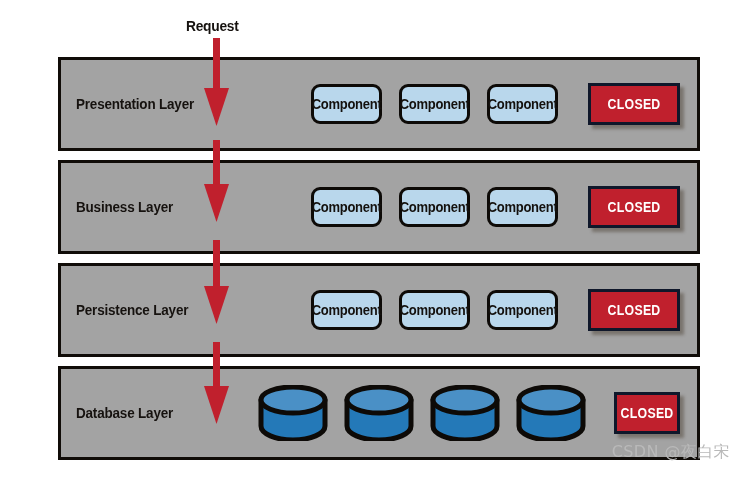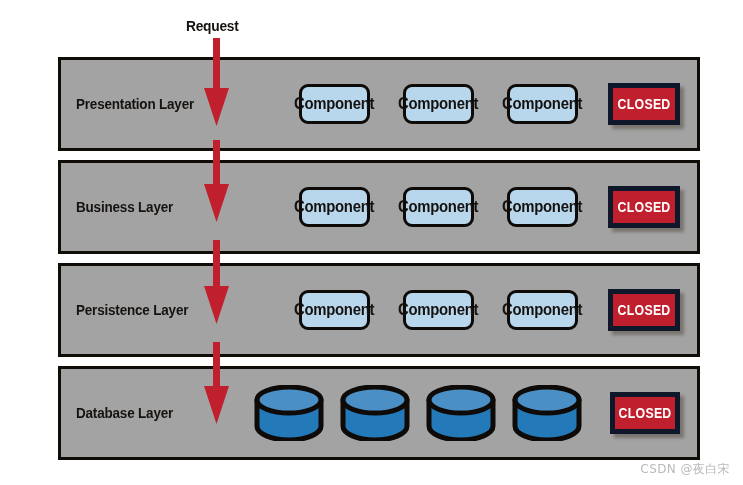--- a/index.html
+++ b/index.html
@@ -99,72 +99,71 @@
   .component {
     box-sizing: border-box;
     width: 71px;
     height: 40px;
     background: #b9d7ec;
     border: 3px solid #0d0a07;
     border-radius: 9px;
     display: flex;
     align-items: center;
     justify-content: center;
-    font-size: 16px;
+    font-size: 14px;
     font-weight: 600;
     letter-spacing: -0.3px;
     color: #14110e;
     margin-right: 17px;
     transform: scaleX(1);
-    margin-left: 16px;
   }
   .component span {
     display: inline-block;
     transform: scaleX(0.93);
   }
 
   
   .db {
     position: relative;
     width: 72px;
     height: 56px;
     margin-right: 14px;
     flex: none;
   }
   .db svg { display: block; }
 
   
   .closed {
     box-sizing: border-box;
-    width: 72px;
+    width: 92px;
     height: 42px;
     background: #c0202d;
-    border: 5px solid #0f172a;
+    border: 3px solid #0f172a;
     display: flex;
     align-items: center;
     justify-content: center;
     font-size: 14px;
     font-weight: 700;
     letter-spacing: 0.3px;
     color: #ffffff;
     box-shadow: 4px 4px 3px rgba(40,25,10,0.34);
     margin-left: 13px;
     margin-right: 9px;
   }
   .closed span {
     display: inline-block;
     transform: scaleX(0.88);
   }
 
   
   .watermark {
     position: absolute;
     right: 13px;
-    bottom: 7px;
-    font-size: 12px;
+    bottom: 22px;
+    font-size: 16px;
     color: #b9b9b9;
     letter-spacing: 0.4px;
     white-space: nowrap;
     font-family: "DejaVu Sans", "Liberation Sans", sans-serif;
   }
 </style>
 </head>
 <body>
 
 <div id="canvas">

